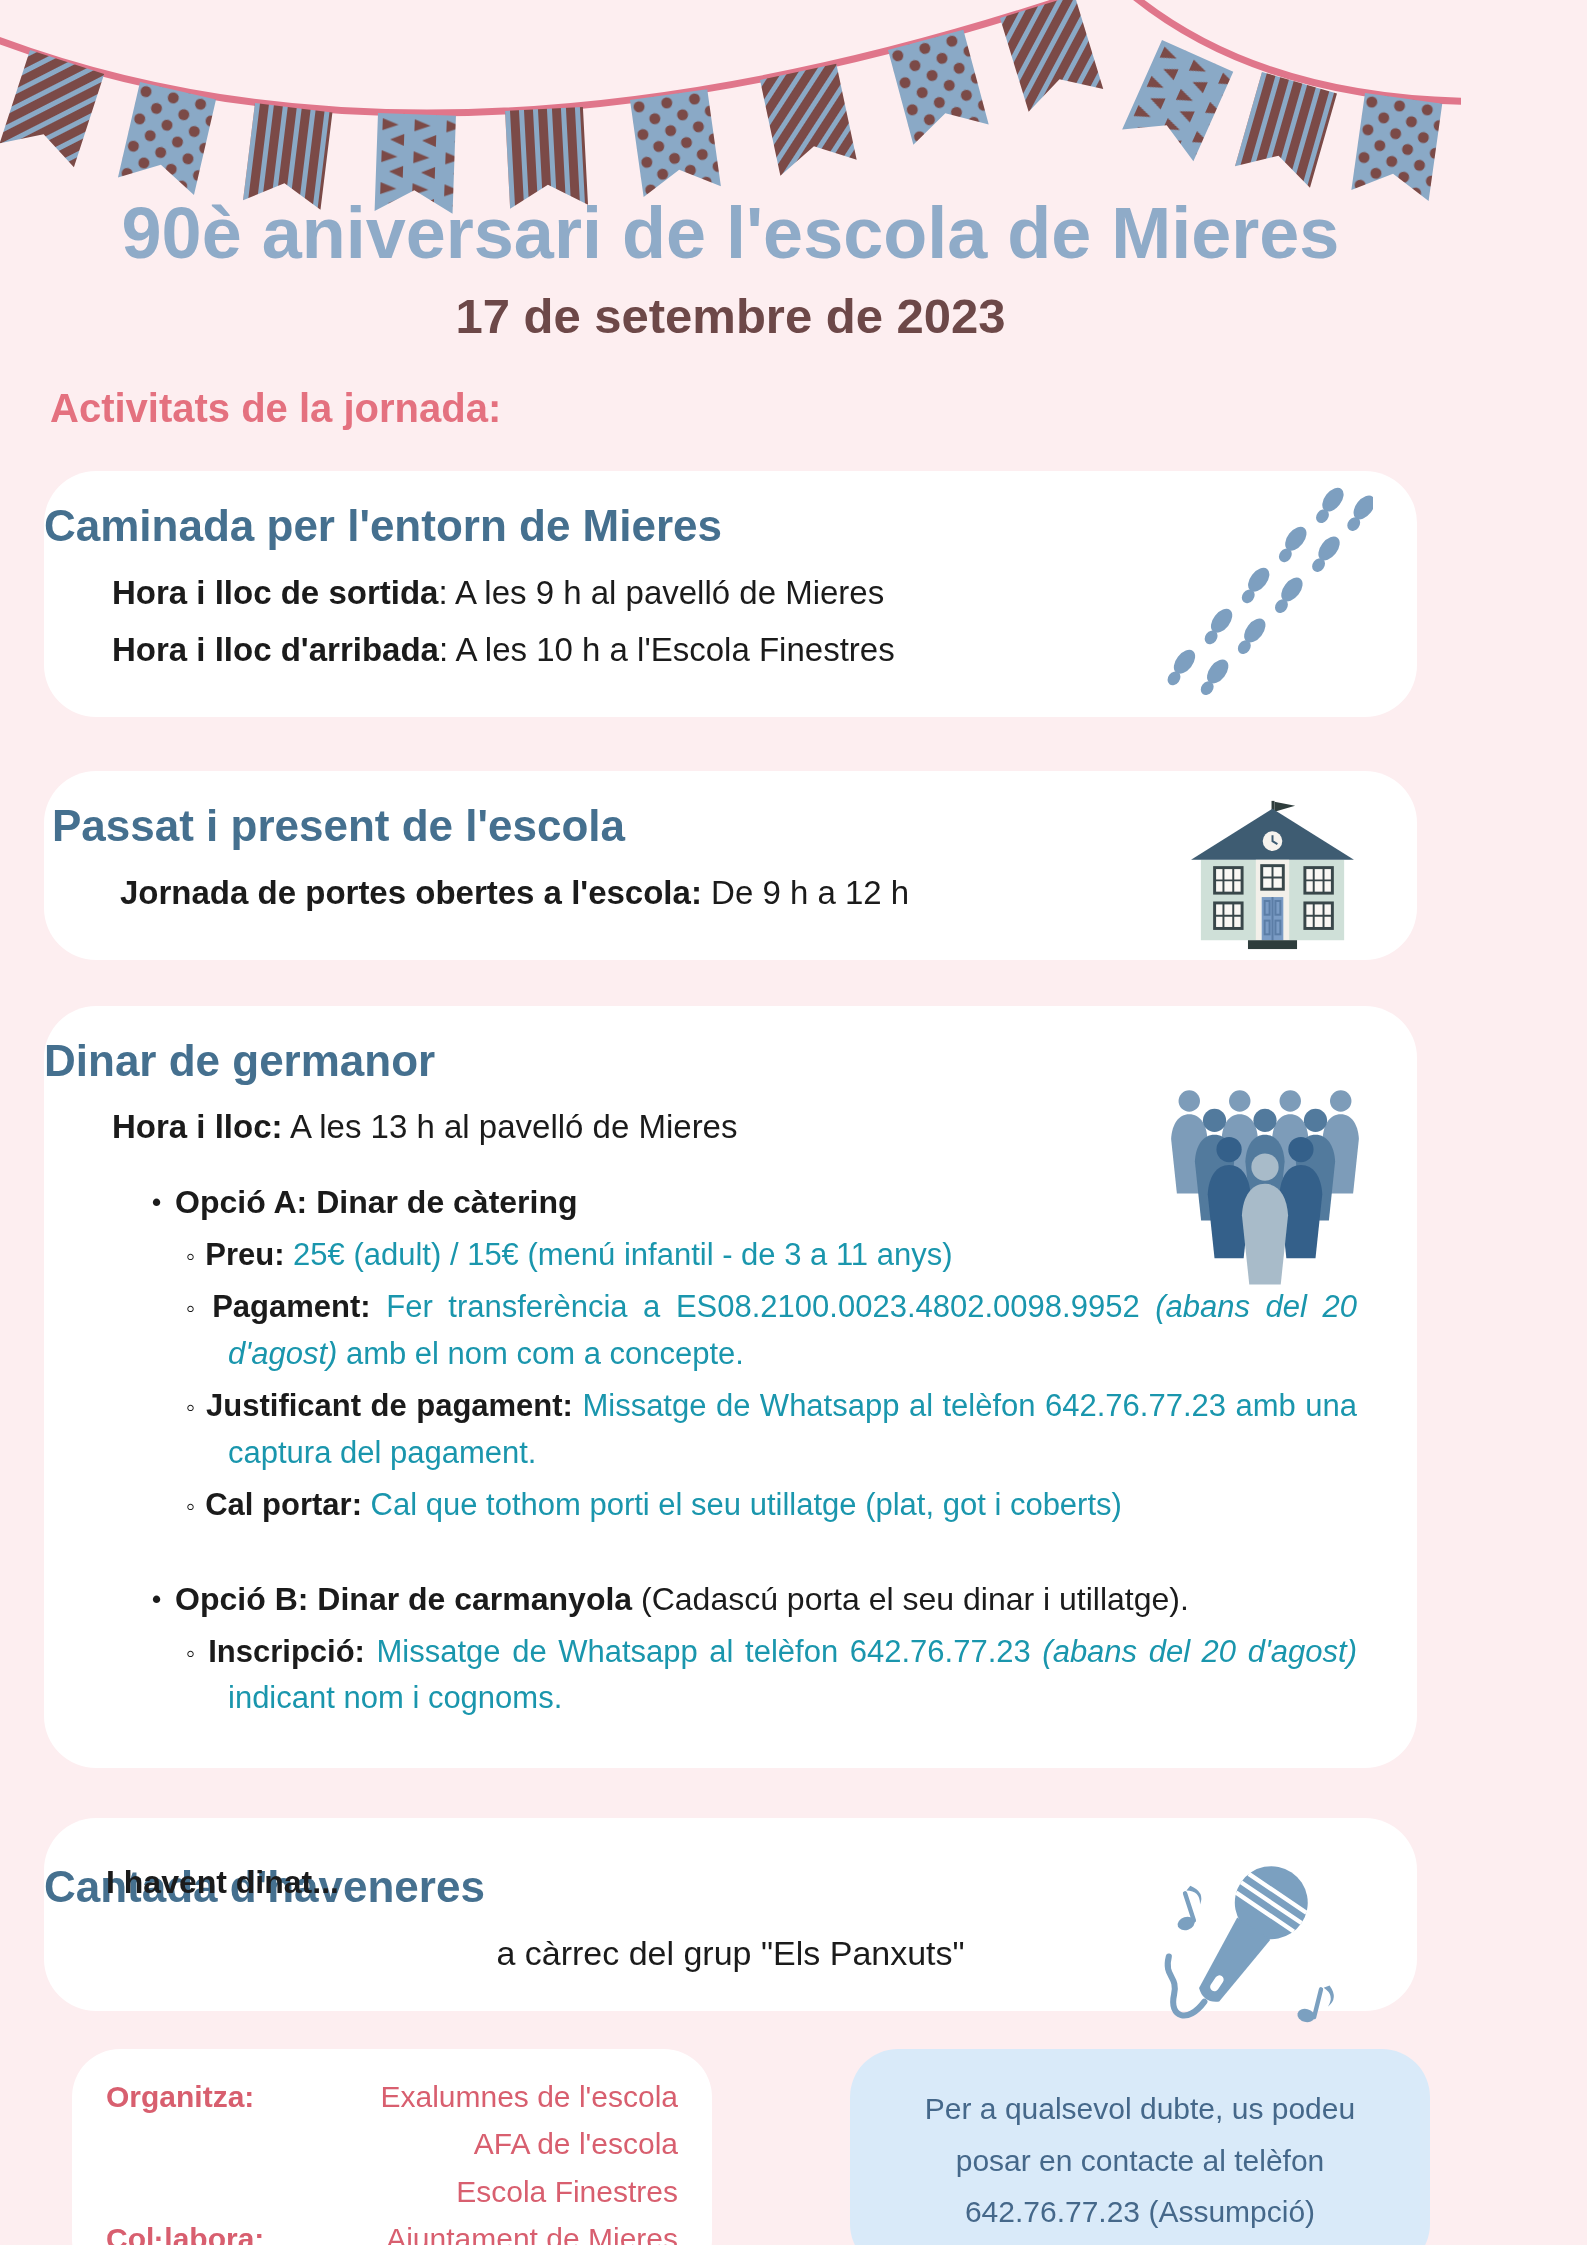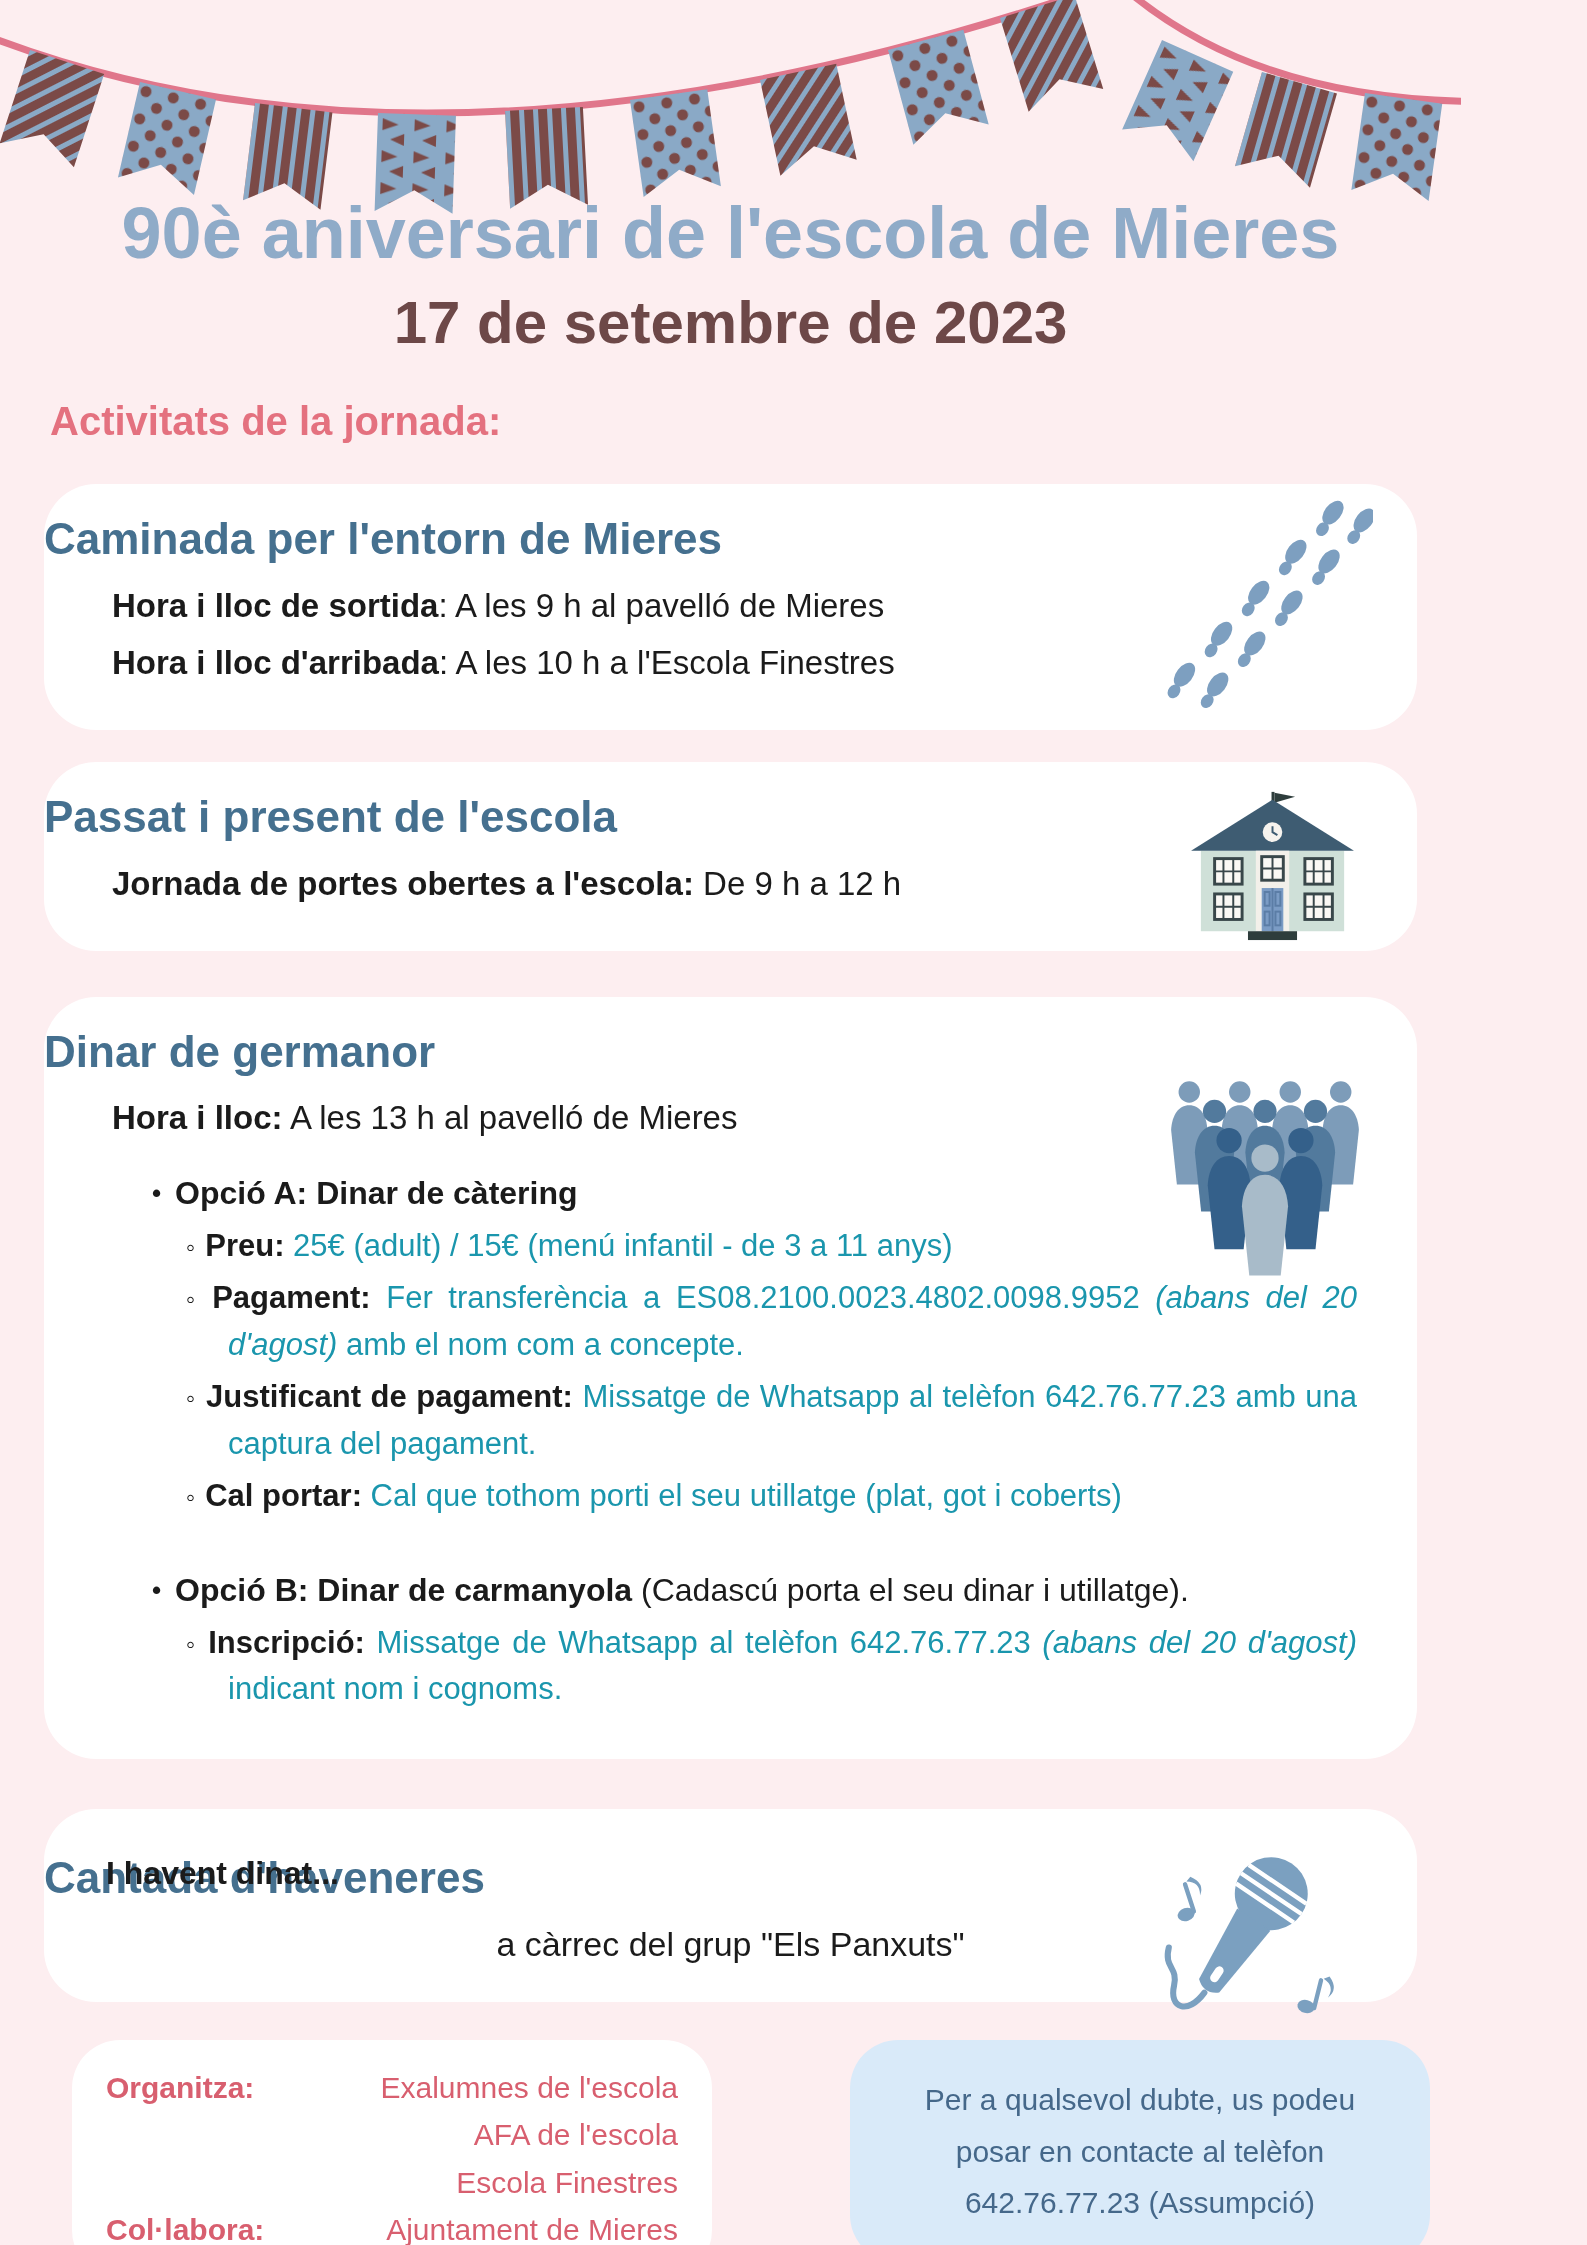--- a/index.html
+++ b/index.html
@@ -1,28 +1,28 @@
 <!DOCTYPE html>
 <html><head>
 <meta charset="utf-8">
 <style>
   html,body{margin:0;padding:0;background:#FDEEF0;}
   .page{position:relative;width:1461px;height:2245px;background:#FDEEF0;overflow:hidden;
         font-family:"Liberation Sans",sans-serif;color:#1B1B1B;}
   .bunting{position:absolute;top:0;left:0;}
   .content{position:relative;padding-top:192px;}
   .main-title{text-align:center;font-weight:bold;font-size:72px;color:#8FABC8;letter-spacing:0;}
-  .event-date{text-align:center;font-weight:bold;font-size:60px;color:#6D4848;margin-top:14px;}
+  .event-date{text-align:center;font-weight:bold;font-size:49px;color:#6D4848;margin-top:14px;}
   .section-heading{font-size:40px;font-weight:bold;color:#E4717F;margin:42px 0 0 50px;}
   .card{position:relative;background:#FFFFFF;border-radius:52px;margin:0 44px;padding:30px 0 36px;}
   .card-title{font-size:44px;font-weight:bold;color:#45708F;margin:0 0 16px;}
   .card-body{padding:0 60px 0 68px;font-size:33px;line-height:1.55;}
   .body-line{margin-bottom:6px;}
   .card-walk{margin-top:40px;}
-  .card-school{margin-top:32px;}
+  .card-school{margin-top:54px;padding-left:8px;}
   .card-lunch{margin-top:46px;padding-bottom:40px;}
   .card-concert{margin-top:50px;padding:44px 0 38px;}
   .walk-icon{position:absolute;top:8px;right:44px;}
   .school-icon{position:absolute;top:24px;right:58px;}
   .crowd-icon{position:absolute;top:62px;right:52px;}
   .mic-icon{position:absolute;top:22px;right:78px;}
   .lunch-body{padding:0 50px 0 68px;font-size:33px;line-height:1.5;}
   .option-heading{margin:26px 0 4px 40px;font-weight:bold;font-size:32px;}
   .option-b-heading{margin-top:46px;}
   .option-heading .bullet{font-size:26px;margin-right:14px;vertical-align:2px;}

